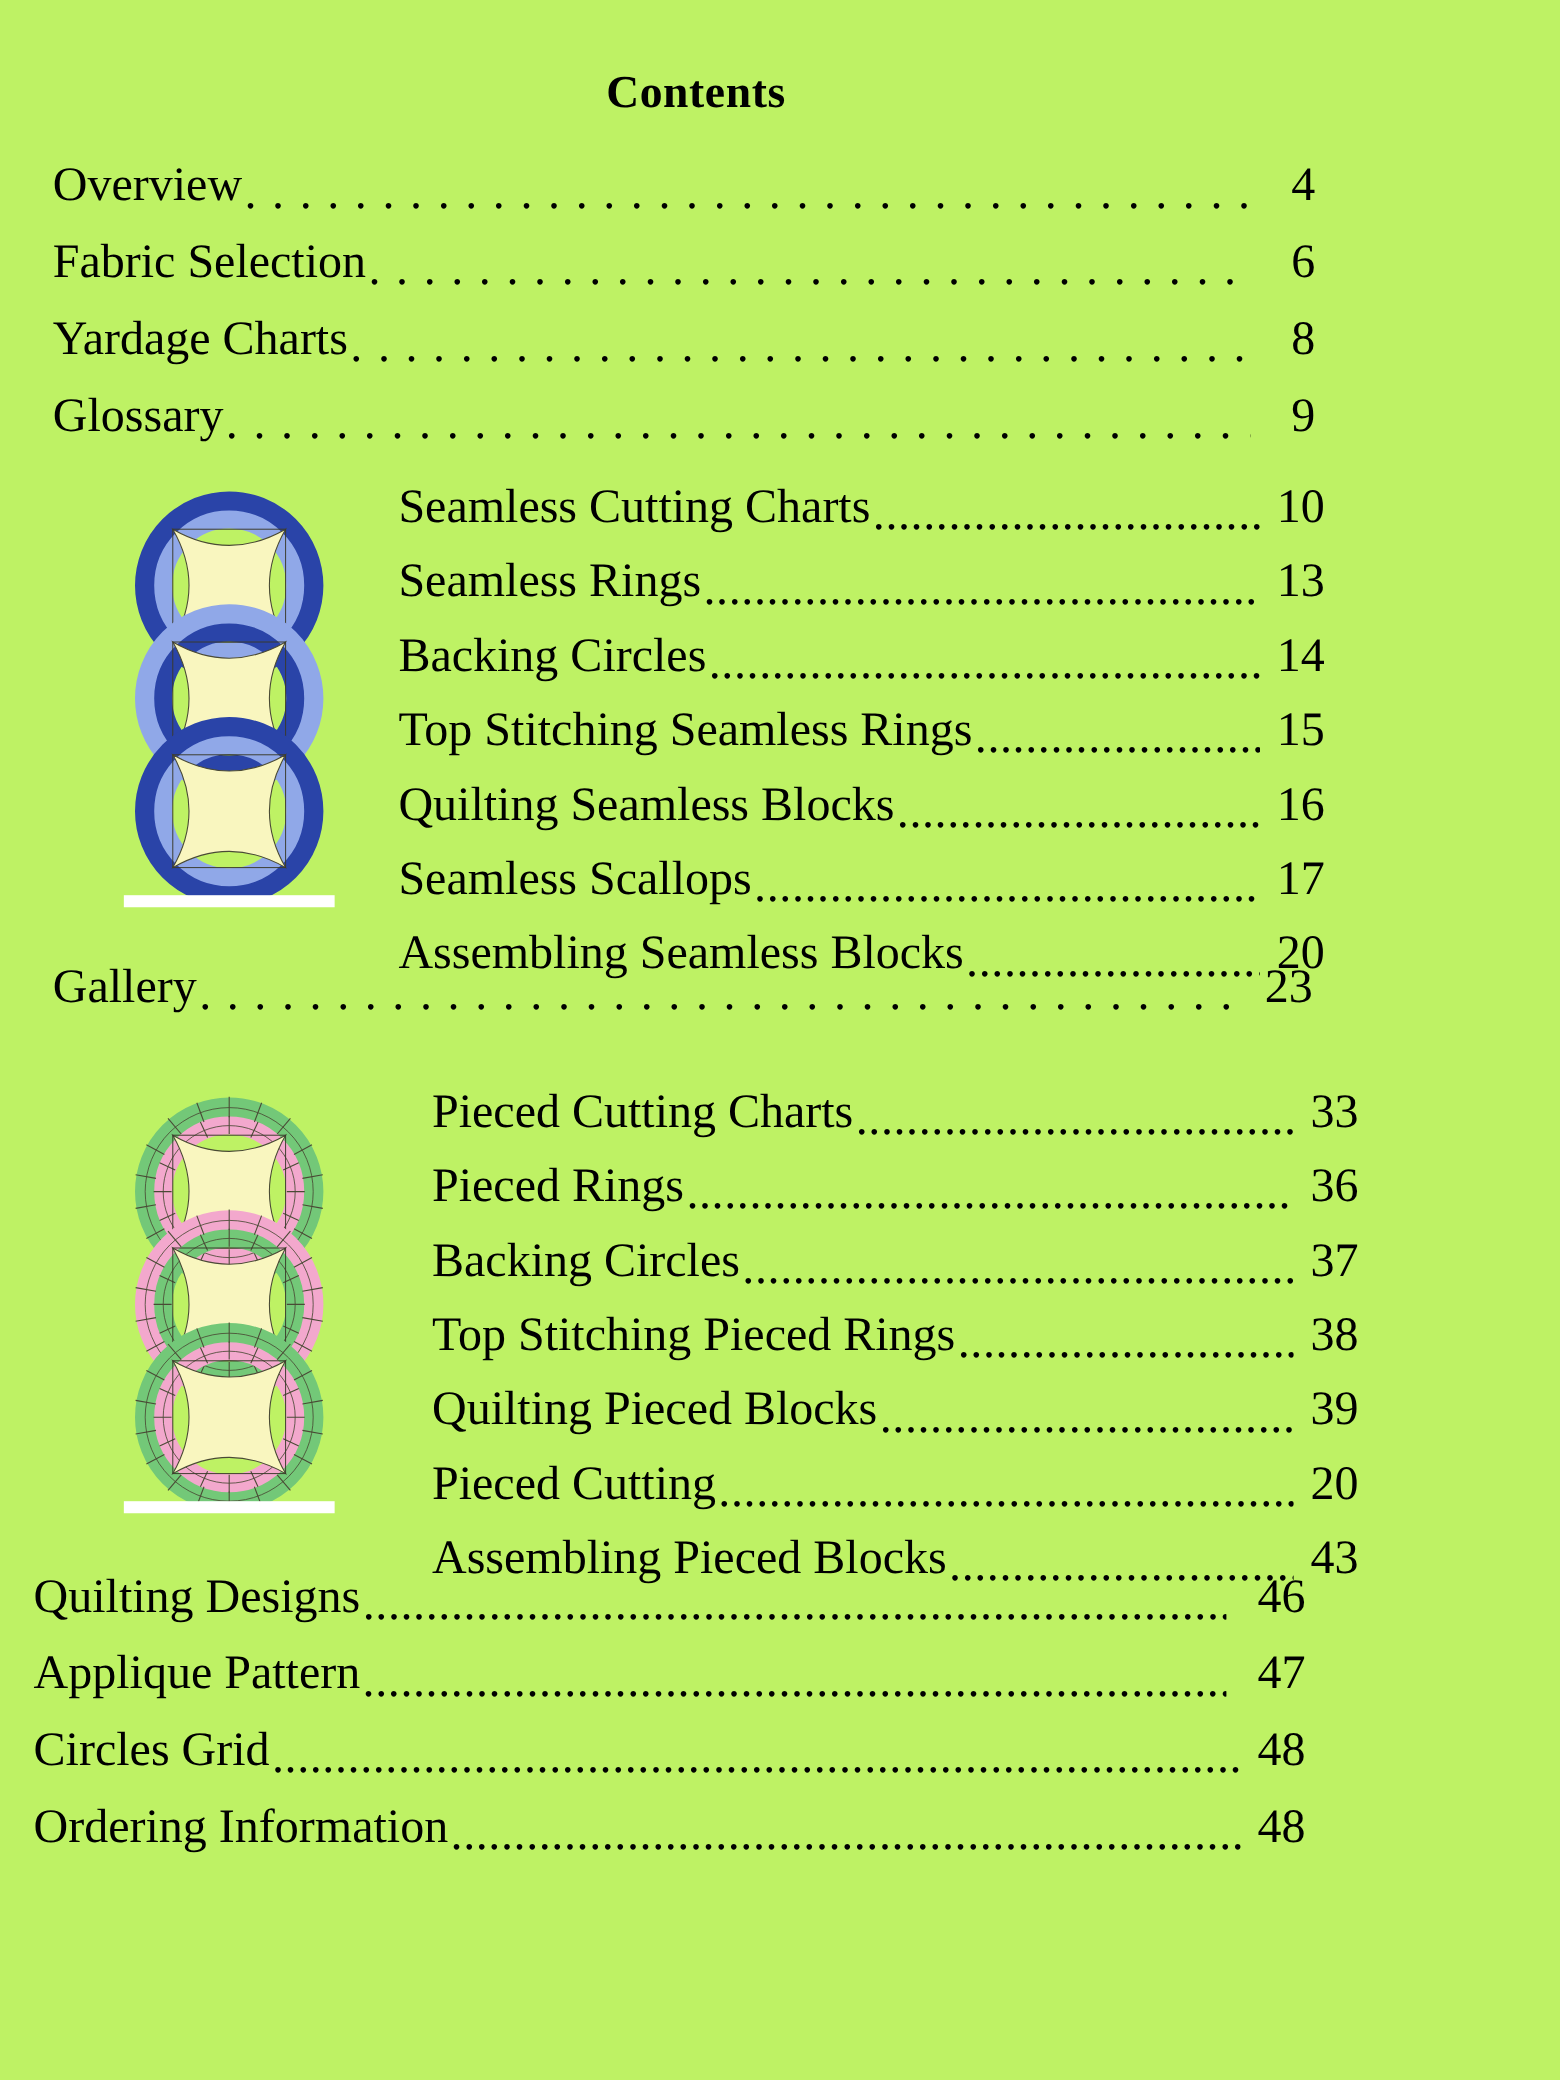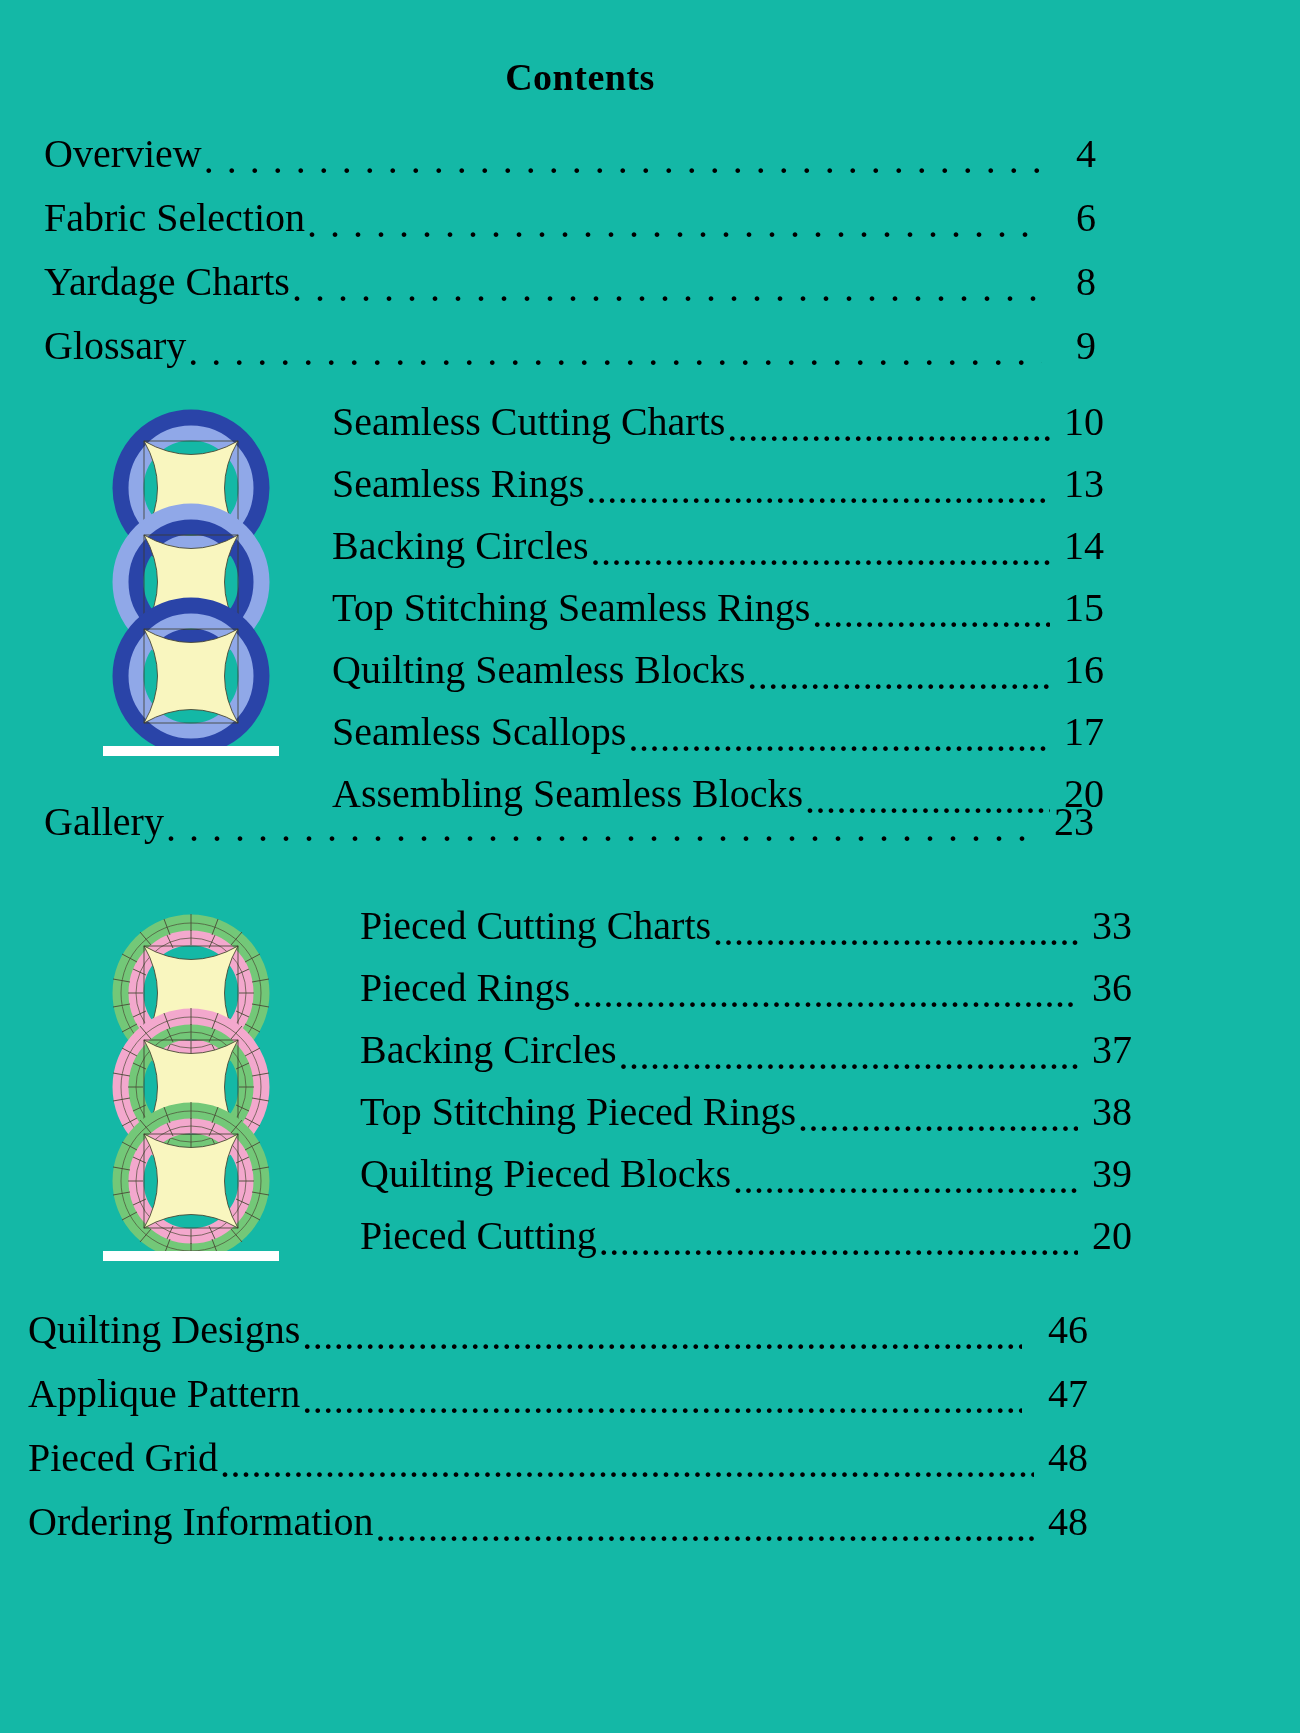--- a/index.html
+++ b/index.html
@@ -12,21 +12,21 @@
     height: 1733px;
     font-family: "Liberation Serif", "DejaVu Serif", serif;
     color: #000000;
     position: relative;
     overflow: hidden;
   }
   .page {
     position: relative;
     width: 1300px;
     height: 1733px;
-    background: #14b8a6;
+    background: #bef264;
   }
 
   
   .toc-title {
     position: absolute;
     top: 55px;
     left: 0;
     width: 1160px;
     text-align: center;
     font-weight: bold;
@@ -383,39 +383,44 @@
       <span class="toc-leader tight"></span>
       <span class="toc-page">39</span>
     </div>
 
     <div class="toc-row">
       <span class="toc-label">Pieced Cutting</span>
       <span class="toc-leader tight"></span>
       <span class="toc-page">20</span>
     </div>
 
+    <div class="toc-row">
+      <span class="toc-label">Assembling Pieced Blocks</span>
+      <span class="toc-leader tight"></span>
+      <span class="toc-page">43</span>
+    </div>
 
   </div>
 
   <div class="block-bottom">
 
     <div class="toc-row">
       <span class="toc-label">Quilting Designs</span>
       <span class="toc-leader tight"></span>
       <span class="toc-page gap">46</span>
     </div>
 
     <div class="toc-row">
       <span class="toc-label">Applique Pattern</span>
       <span class="toc-leader tight"></span>
       <span class="toc-page gap">47</span>
     </div>
 
     <div class="toc-row">
-      <span class="toc-label">Pieced Grid</span>
+      <span class="toc-label">Circles Grid</span>
       <span class="toc-leader tight"></span>
       <span class="toc-page">48</span>
     </div>
 
     <div class="toc-row">
       <span class="toc-label">Ordering Information</span>
       <span class="toc-leader tight"></span>
       <span class="toc-page">48</span>
     </div>
 

